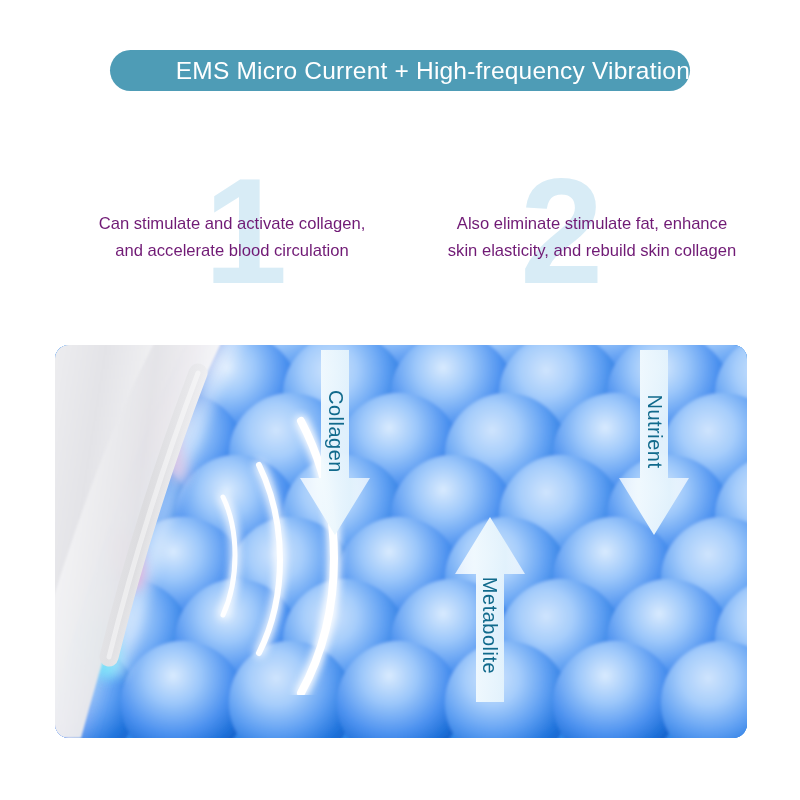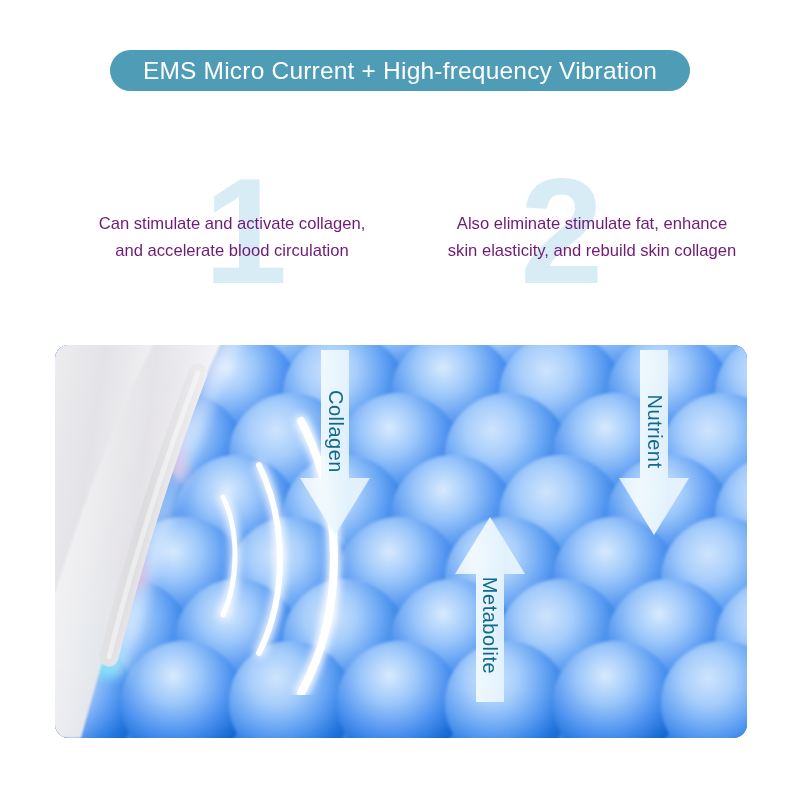--- a/index.html
+++ b/index.html
@@ -20,21 +20,21 @@
   #title-pill {
     position: absolute;
     left: 110px;
     top: 50px;
     width: 580px;
     height: 41px;
     background: #4e9cb6;
     border-radius: 21px;
     display: flex;
     align-items: center;
-    justify-content: center;
+    justify-content: flex-end;
     box-sizing: border-box;
   }
   #title-pill .title-text {
     color: #ffffff;
     font-size: 24.5px;
     letter-spacing: 0.2px;
     white-space: nowrap;
     font-weight: 400;
   }
 

